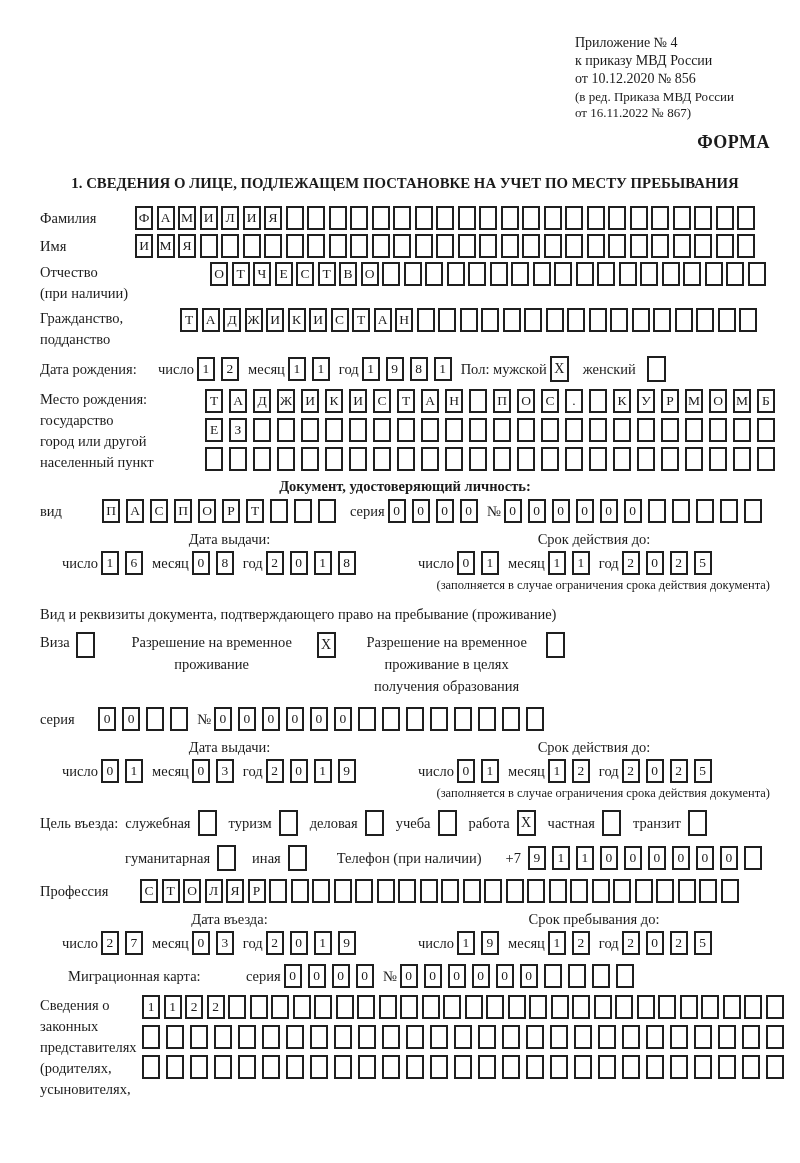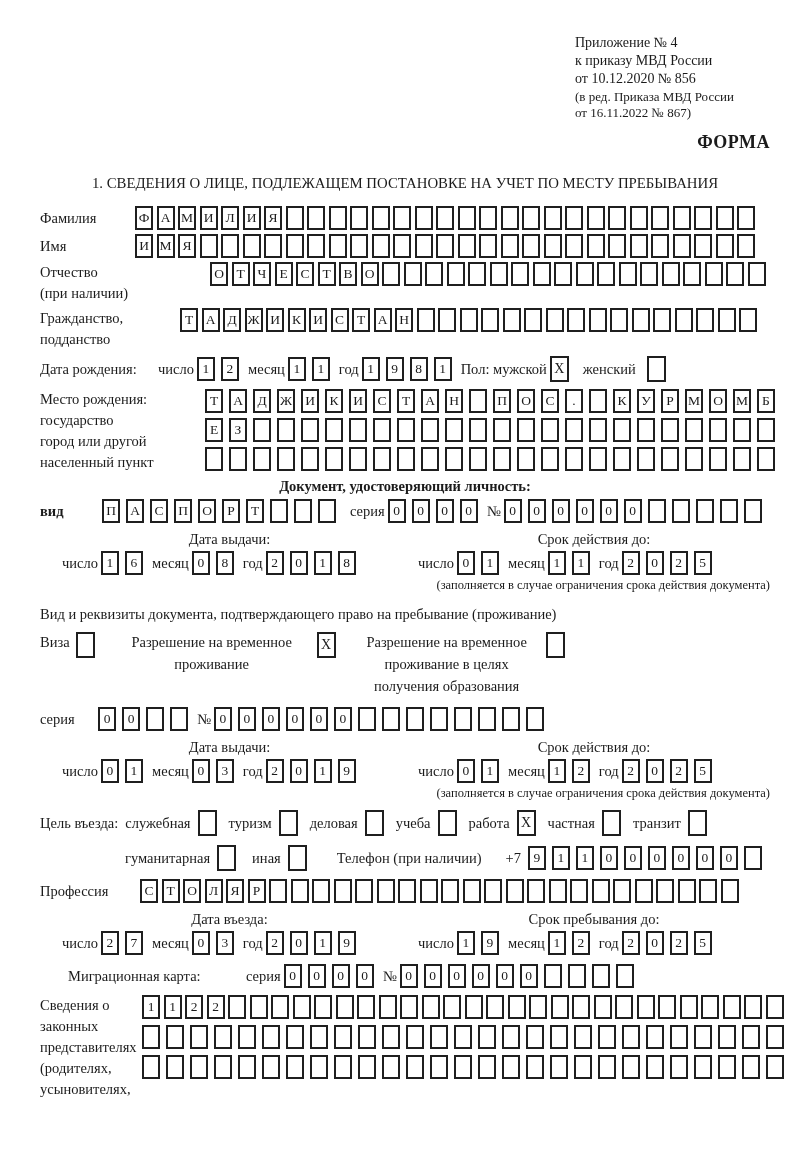--- a/index.html
+++ b/index.html
@@ -11,21 +11,21 @@
   }
   .page { width:800px; height:1163px; padding:34px 30px 0 40px; }
 
   .hdr { width:195px; margin-left:auto; line-height:1.3; font-size:14px; }
   .hdr .small { font-size:13px; }
   .forma { text-align:right; font-weight:bold; font-size:18px; margin-top:10px; letter-spacing:.5px; }
 
   .title { text-align:center; font-weight:bold; font-size:15.5px; margin-top:14px; line-height:1.55; }
   .blank-line { display:inline-block; width:58px; border-bottom:2px solid #333; margin-left:10px; vertical-align:baseline; }
 
-  .sec1 { text-align:center; font-weight:normal; font-size:14.8px; margin-top:22px; }
+  .sec1 { text-align:center; font-weight:bold; font-size:14.8px; margin-top:22px; }
 
   .row { display:flex; align-items:center; margin-top:4px; }
   .row.top { align-items:flex-start; }
   .lbl { flex-shrink:0; }
   .lbl2 { flex-shrink:0; line-height:1.45; }
   .w95 { width:95px; } .w100 { width:100px; } .w140 { width:140px; }
   .w165 { width:165px; } .w170 { width:170px; } .w102 { width:102px; }
 
   .cellrow { display:inline-flex; gap:3.5px; flex-shrink:0; }
   .cellrow.wide { gap:6px; }
@@ -335,21 +335,21 @@
           <span class="cell"></span>
           <span class="cell"></span>
           <span class="cell"></span>
         </span>
     </span>
   </div>
 
   <div class="doc-heading">Документ, удостоверяющий личность:</div>
 
   <div class="row">
-    <span class="lbl" style="width:62px;font-weight:bold;">вид</span>
+    <span class="lbl" style="width:62px;">вид</span>
     <span class="cellrow wide">
         <span class="cell">П</span>
         <span class="cell">А</span>
         <span class="cell">С</span>
         <span class="cell">П</span>
         <span class="cell">О</span>
         <span class="cell">Р</span>
         <span class="cell">Т</span>
         <span class="cell"></span>
         <span class="cell"></span>

